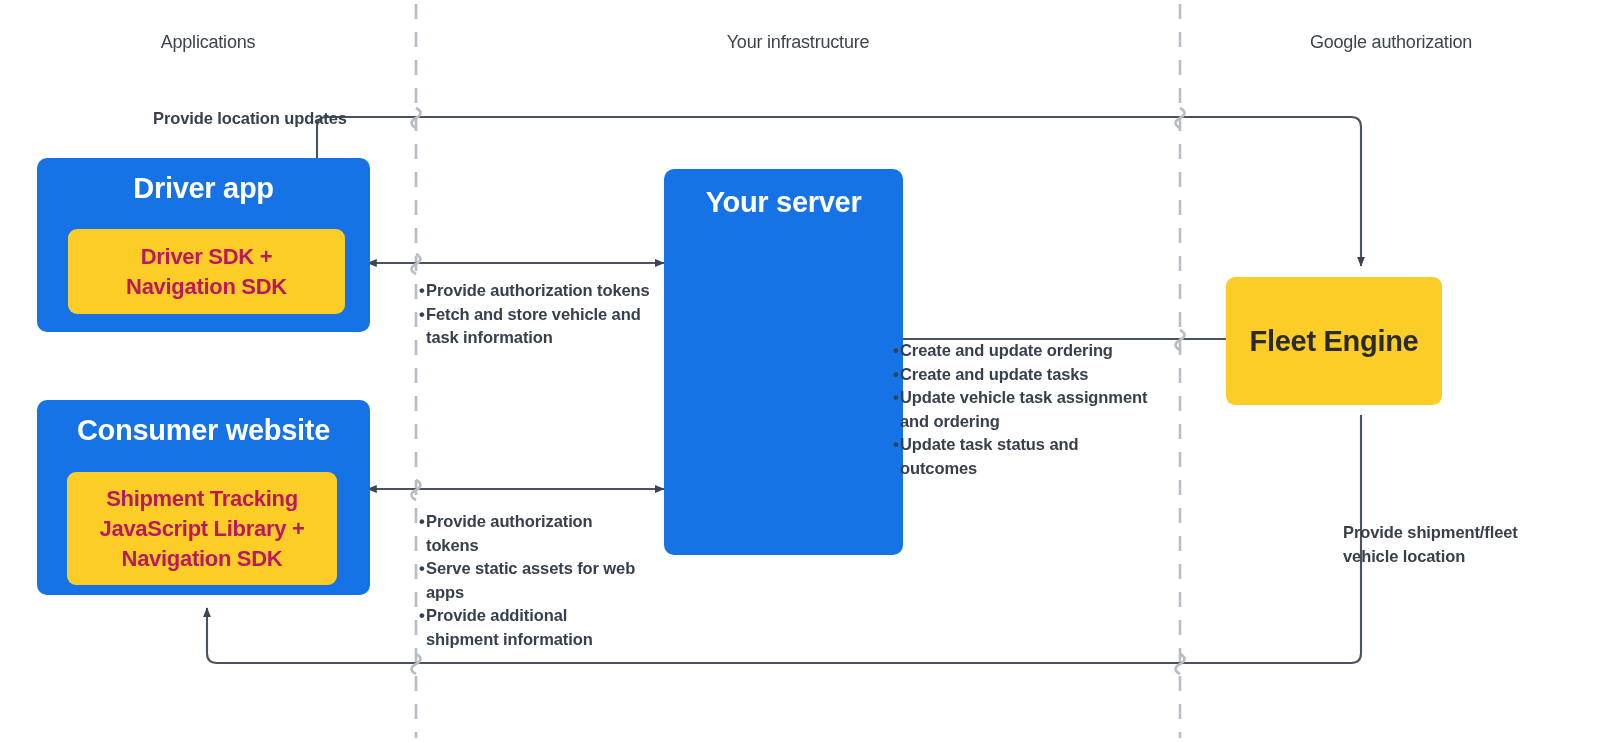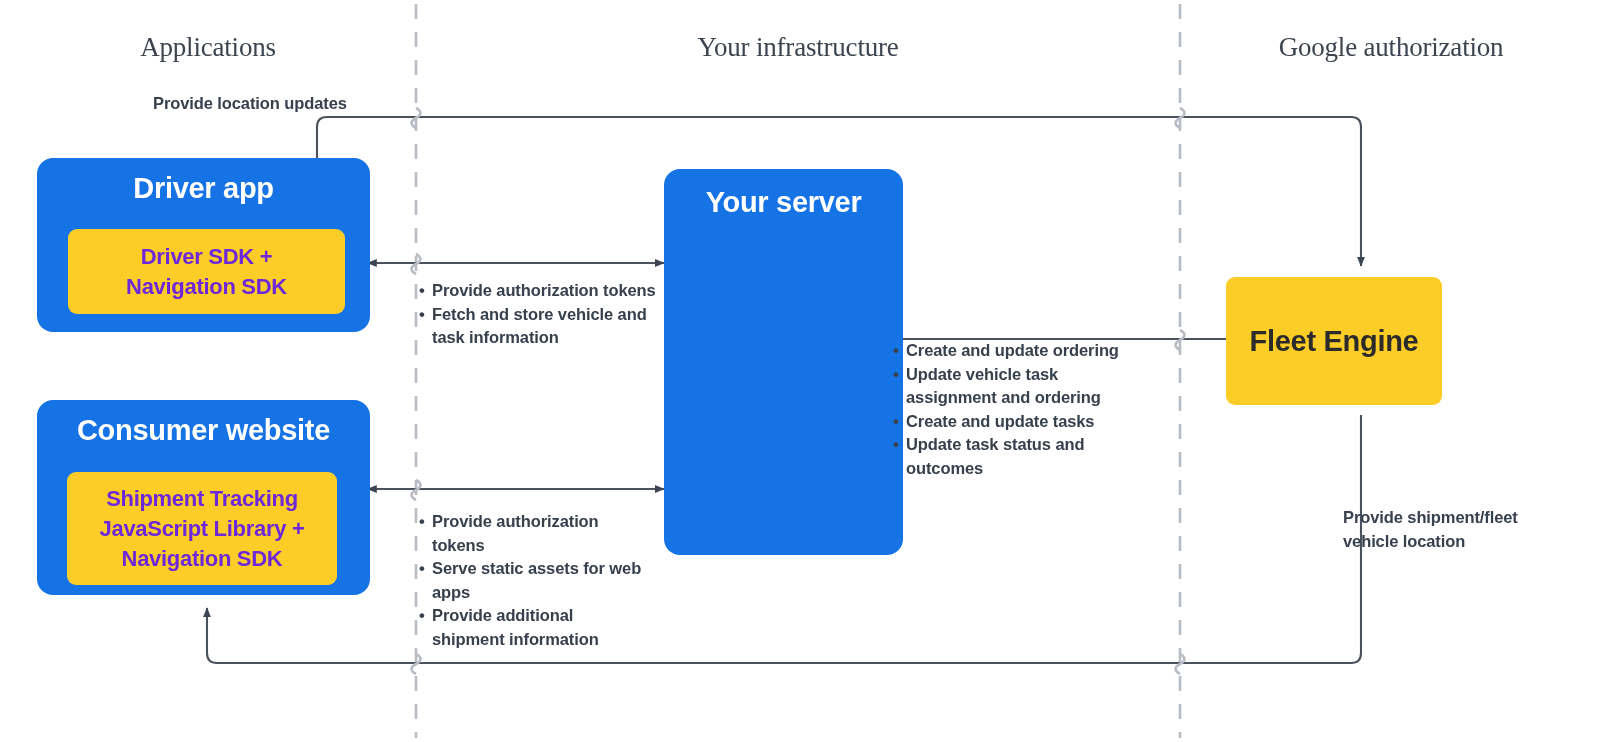--- a/index.html
+++ b/index.html
@@ -23,34 +23,34 @@
     left: 0;
     top: 0;
     width: 1602px;
     height: 742px;
     pointer-events: none;
   }
 
   
   .lane-header {
     position: absolute;
-    font-family: Liberation Serif, serif;
-    font-size: 27px;
+    font-family: Liberation Sans, sans-serif;
+    font-size: 18px;
     font-weight: 400;
     color: #3c4450;
     letter-spacing: -0.2px;
     white-space: nowrap;
     text-align: center;
   }
 
   
   .node {
     position: absolute;
     box-sizing: border-box;
-    border-radius: 16px;
+    border-radius: 10px;
   }
   .node-blue {
     background: #1573e6;
   }
   .node-yellow {
     background: #fdcd27;
     border-radius: 9px;
   }
   .node-title {
     color: #ffffff;
@@ -64,21 +64,21 @@
   .inner-box {
     position: absolute;
     box-sizing: border-box;
     background: #fdcd27;
     border-radius: 9px;
     display: flex;
     align-items: center;
     justify-content: center;
   }
   .inner-label {
-    color: #6d28d9;
+    color: #be185d;
     font-family: "Liberation Sans", sans-serif;
     font-weight: bold;
     font-size: 22px;
     line-height: 30px;
     text-align: center;
     letter-spacing: -0.3px;
   }
   .fleet-label {
     color: #2b2b2b;
     font-family: "Liberation Sans", sans-serif;
@@ -99,38 +99,39 @@
     color: #37404d;
     letter-spacing: -0.1px;
   }
   .annot ul {
     margin: 0;
     padding: 0;
     list-style: none;
   }
   .annot li {
     position: relative;
-    padding-left: 13px;
+    padding-left: 7px;
     margin: 0;
   }
   .annot li:before {
     content: "\2022";
     position: absolute;
     left: 0;
     top: 0;
     color: #37404d;
   }
   .plain-annot {
     position: absolute;
     font-family: "Liberation Sans", sans-serif;
     font-weight: bold;
     font-size: 16.5px;
     line-height: 23.5px;
     color: #37404d;
     letter-spacing: -0.1px;
+    margin-top: 15px;
   }
 </style>
 </head>
 <body>
 
 <div id="diagram">
 
   <svg id="wires" viewBox="0 0 1602 742" width="1602" height="742" xmlns="http://www.w3.org/2000/svg">
     <defs>
       <marker id="arrowEnd" markerWidth="11" markerHeight="11" refX="9.2" refY="4" orient="auto" markerUnits="userSpaceOnUse">
@@ -215,21 +216,21 @@
     <ul>
       <li>Provide authorization tokens</li>
       <li>Serve static assets for web apps</li>
       <li>Provide additional shipment information</li>
     </ul>
   </div>
 
   <div class="annot" style="left:893px; top:339px; width:255px;">
     <ul>
       <li>Create and update ordering</li>
+      <li>Create and update tasks</li>
       <li>Update vehicle task assignment and ordering</li>
-      <li>Create and update tasks</li>
       <li>Update task status and outcomes</li>
     </ul>
   </div>
 
   <div class="plain-annot" style="left:1343px; top:506px; width:215px;">Provide shipment/fleet vehicle location</div>
 
 </div>
 
 </body></html>

